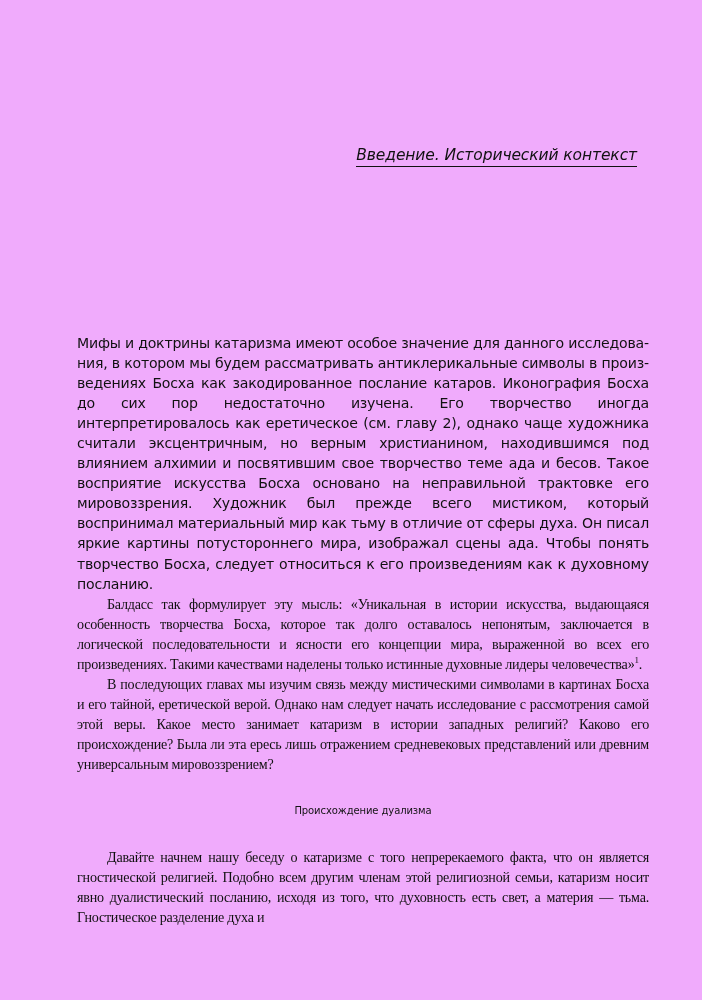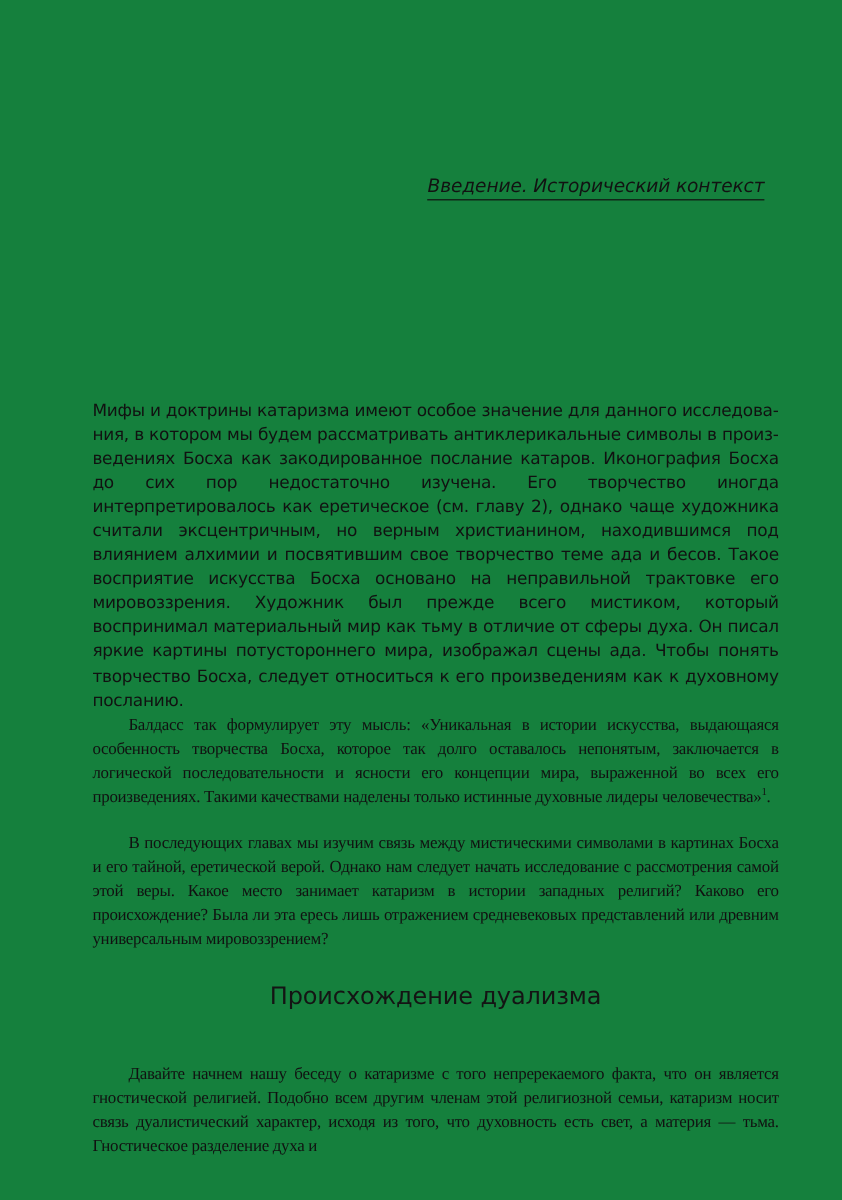--- a/index.html
+++ b/index.html
@@ -4,21 +4,21 @@
 <style>
   html, body {
     margin: 0;
     padding: 0;
     background: #ffffff;
   }
   .page {
     position: relative;
     width: 702px;
     height: 1000px;
-    background: #15803d;
+    background: #f0abfc;
     overflow: hidden;
     font-family: "Liberation Sans", sans-serif;
     color: #0d0d0d;
   }
 
   
   .running-head {
     position: absolute;
     left: 65px;
     top: 146px;
@@ -57,35 +57,34 @@
     -webkit-hyphens: manual;
     word-spacing: -0.1px;
     letter-spacing: -0.22px;
   }
   p.body-par.indent {
     text-indent: 30px;
     font-family: Liberation Serif, serif;
   }
   p.body-par.last-line-left {
     text-align-last: left;
-    margin-top: 19px;
   }
 
   sup.fn {
     font-size: 9px;
     vertical-align: super;
     line-height: 0;
   }
 
   
   h2.section-heading {
     margin: 0;
     font-family: "DejaVu Sans", sans-serif;
     font-weight: normal;
-    font-size: 20px;
+    font-size: 10px;
     line-height: 20px;
     text-align: center;
     letter-spacing: -0.1px;
     color: #141414;
   }
 
   .sp-before-heading { height: 27px; }
   .sp-after-heading  { height: 26px; }
 </style>
 </head>
@@ -104,17 +103,17 @@
     <p class="body-par indent"><span>Балдасс так формулирует эту мысль: «Уникальная в истории искусства, выдающаяся особенность творчества Босха, которое так долго оставалось непонятым, заключается в логической последовательности и ясности его кон­цепции мира, выраженной во всех его произведениях. Такими качествами на­делены только истинные духовные лидеры человечества»</span><sup class="fn">1</sup><span>.</span></p>
 
     <p class="body-par indent last-line-left">В последующих главах мы изучим связь между мистическими символами в картинах Босха и его тайной, еретической верой. Однако нам следует начать исследование с рассмотрения самой этой веры. Какое место занимает ката­ризм в истории западных религий? Каково его происхождение? Была ли эта ересь лишь отражением средневековых представлений или древним универ­сальным мировоззрением?</p>
 
     <div class="sp-before-heading"></div>
 
     <h2 class="section-heading">Происхождение дуализма</h2>
 
     <div class="sp-after-heading"></div>
 
-    <p class="body-par indent last-line-left">Давайте начнем нашу беседу о катаризме с того непререкаемого факта, что он является гностической религией. Подобно всем другим членам этой рели­гиозной семьи, катаризм носит связь дуалистический характер, исходя из того, что духовность есть свет, а материя — тьма. Гностическое разделение духа и</p>
+    <p class="body-par indent last-line-left">Давайте начнем нашу беседу о катаризме с того непререкаемого факта, что он является гностической религией. Подобно всем другим членам этой рели­гиозной семьи, катаризм носит явно дуалистический посланию, исходя из того, что духовность есть свет, а материя — тьма. Гностическое разделение духа и</p>
 
   </div>
 
 </div>
 
 </body></html>

